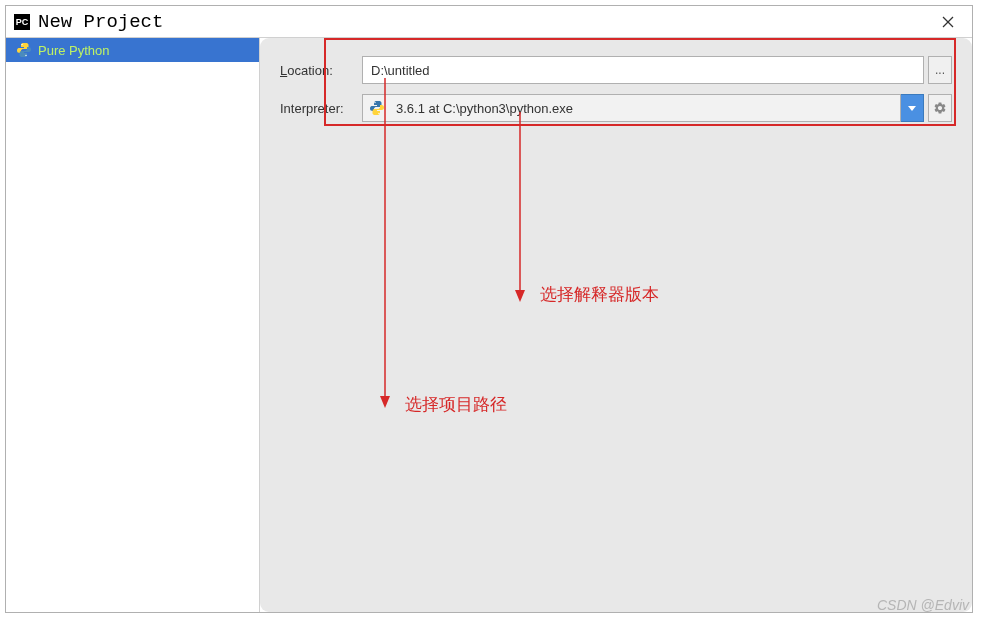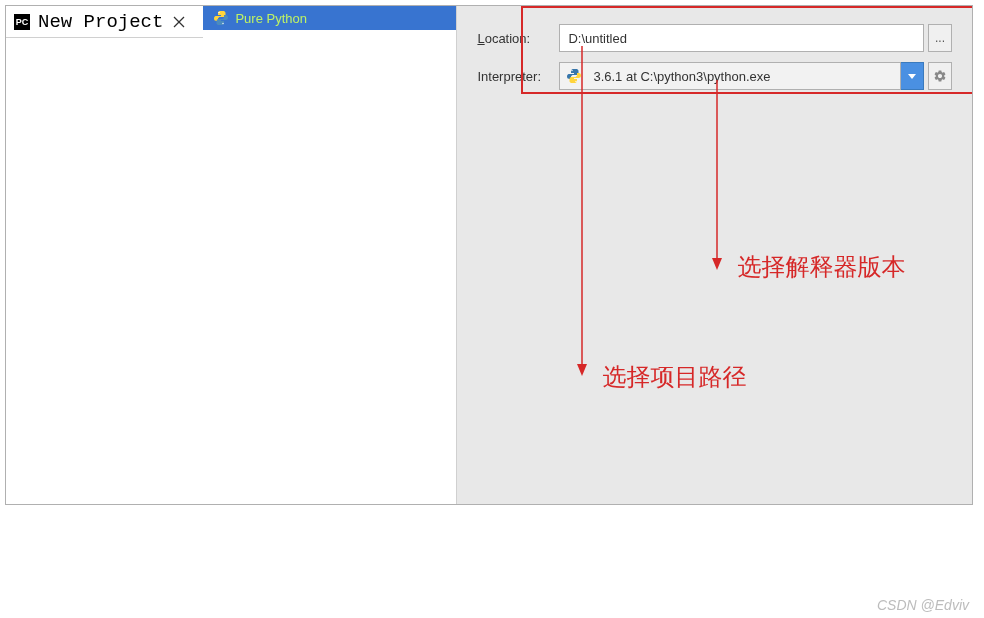--- a/index.html
+++ b/index.html
@@ -13,26 +13,26 @@
       font-size: 13px;
       background: #fff;
       width: 984px;
       height: 618px;
       overflow: hidden;
       position: relative;
     }
     
     .window {
       width: 968px;
-      height: 500px;
+      height: 608px;
       border: 1px solid #b0b0b0;
       margin: 5px;
       background: #fff;
       display: flex;
-      flex-direction: row;
+      flex-direction: column;
       position: relative;
     }
     
     .titlebar {
       height: 32px;
       background: #fff;
       border-bottom: 1px solid #d0d0d0;
       display: flex;
       align-items: center;
       padding: 0 8px;
@@ -99,20 +99,21 @@
       display: inline-flex;
       align-items: center;
       justify-content: center;
     }
     
     .content {
       flex: 1;
       background: #e8e8e8;
       padding: 18px 20px;
       position: relative;
+      border-radius: 9px;
     }
     
     .form-row {
       display: flex;
       align-items: center;
       margin-bottom: 10px;
       height: 28px;
     }
     
     .form-label {
@@ -215,21 +216,21 @@
     }
     
     .annotation-arrow {
       position: absolute;
       pointer-events: none;
     }
     
     .annotation-text {
       position: absolute;
       color: #d62828;
-      font-size: 24px;
+      font-size: 17px;
       font-family: "Microsoft YaHei", "SimSun", sans-serif;
       pointer-events: none;
       white-space: nowrap;
     }
     
     .watermark {
       position: absolute;
       bottom: 5px;
       right: 15px;
       color: rgba(160,160,160,0.7);

